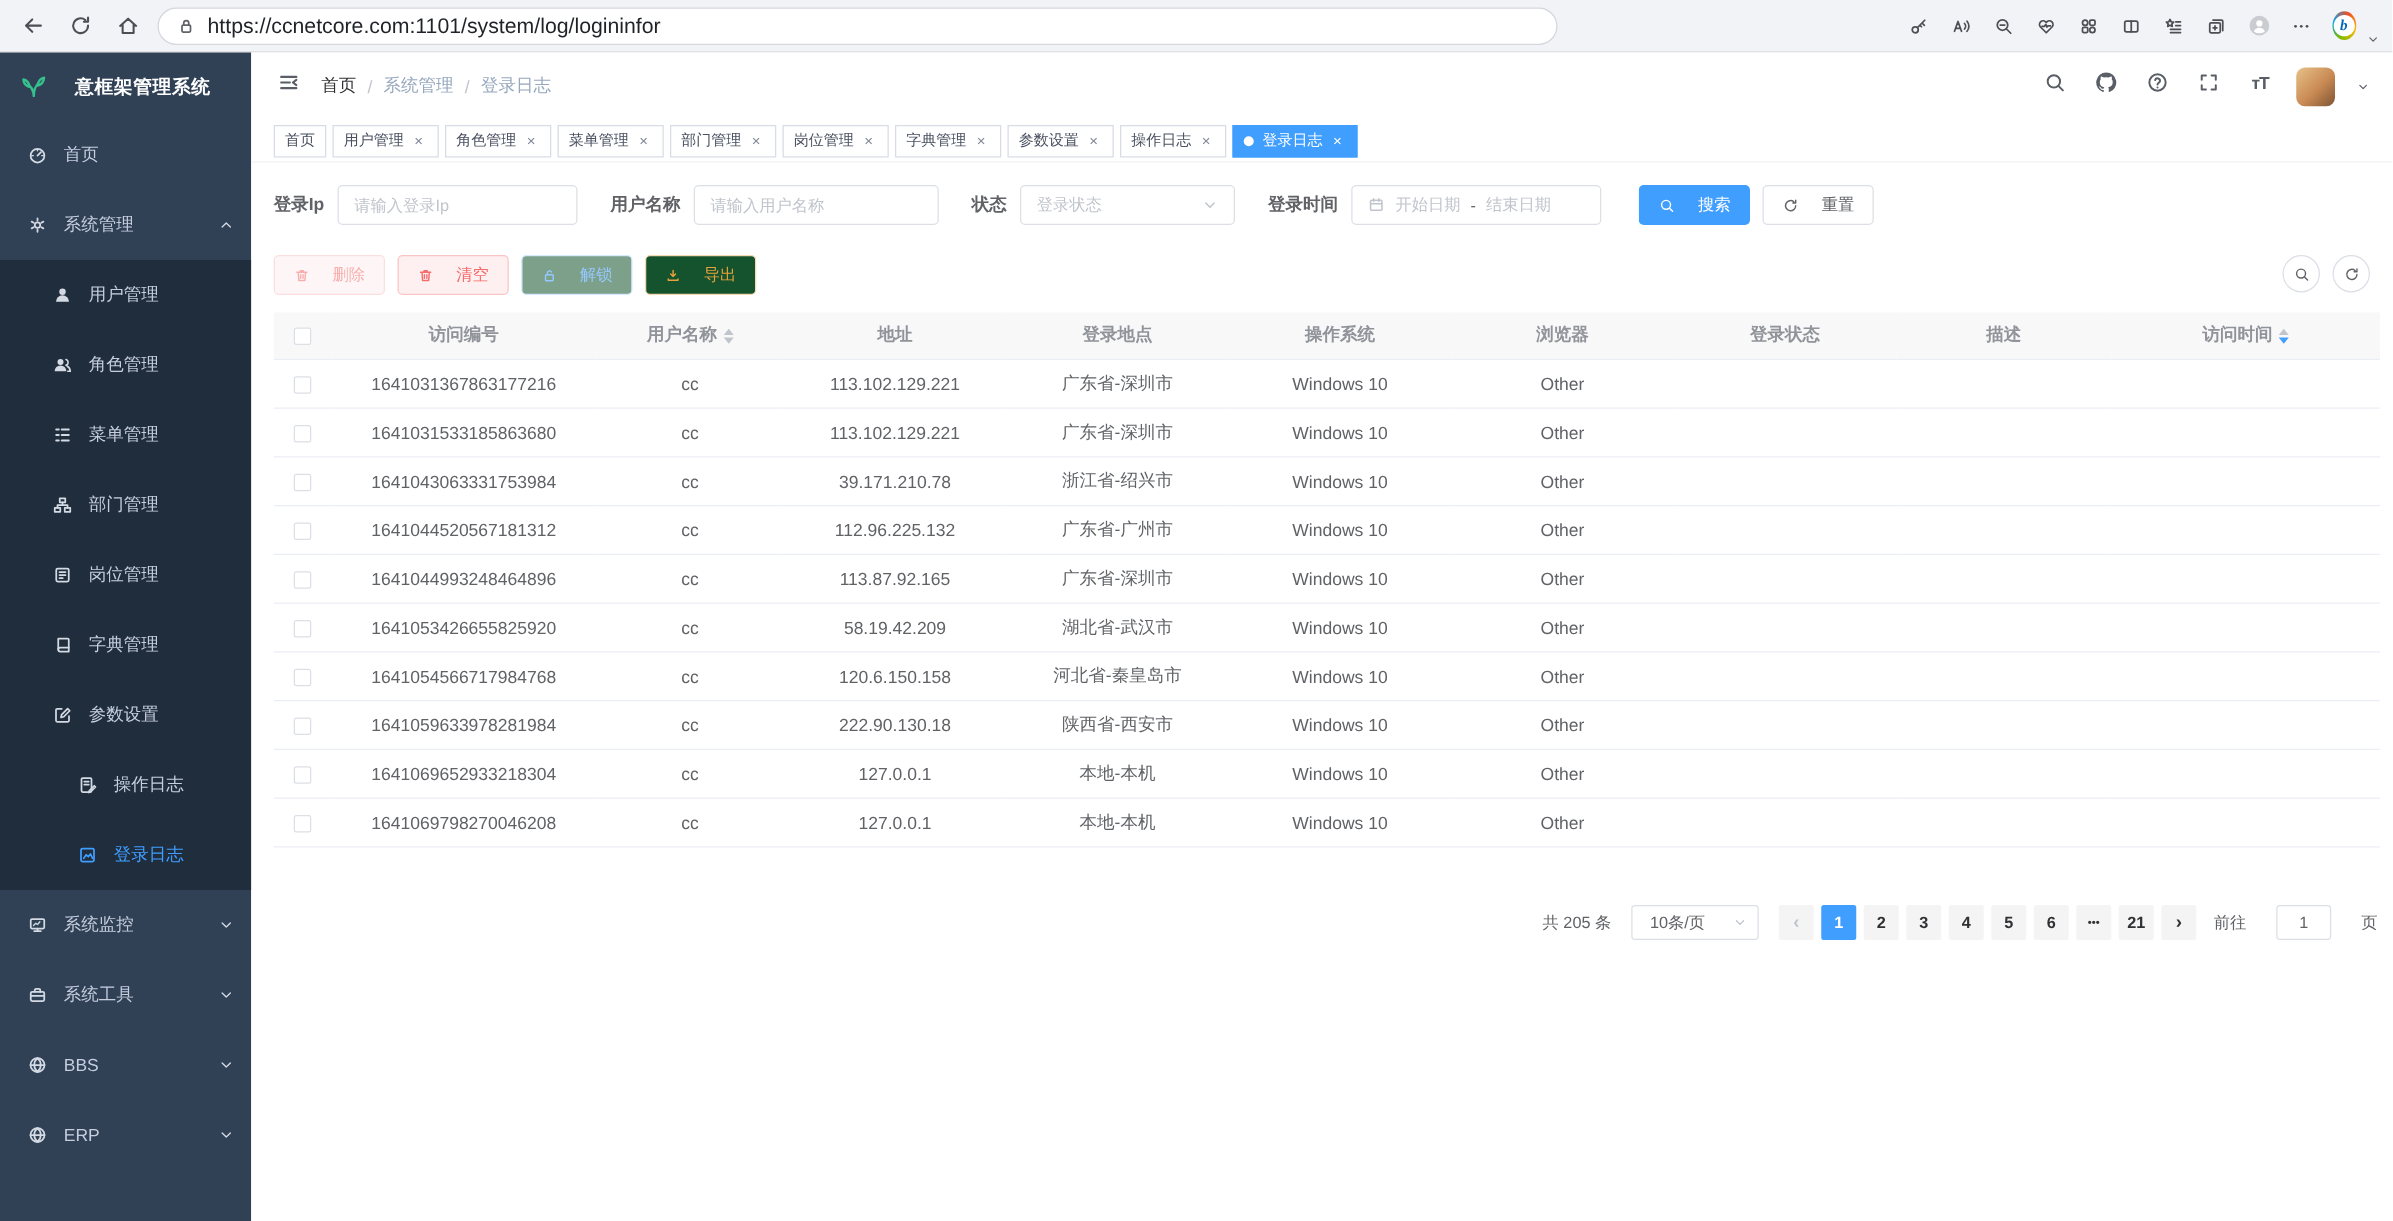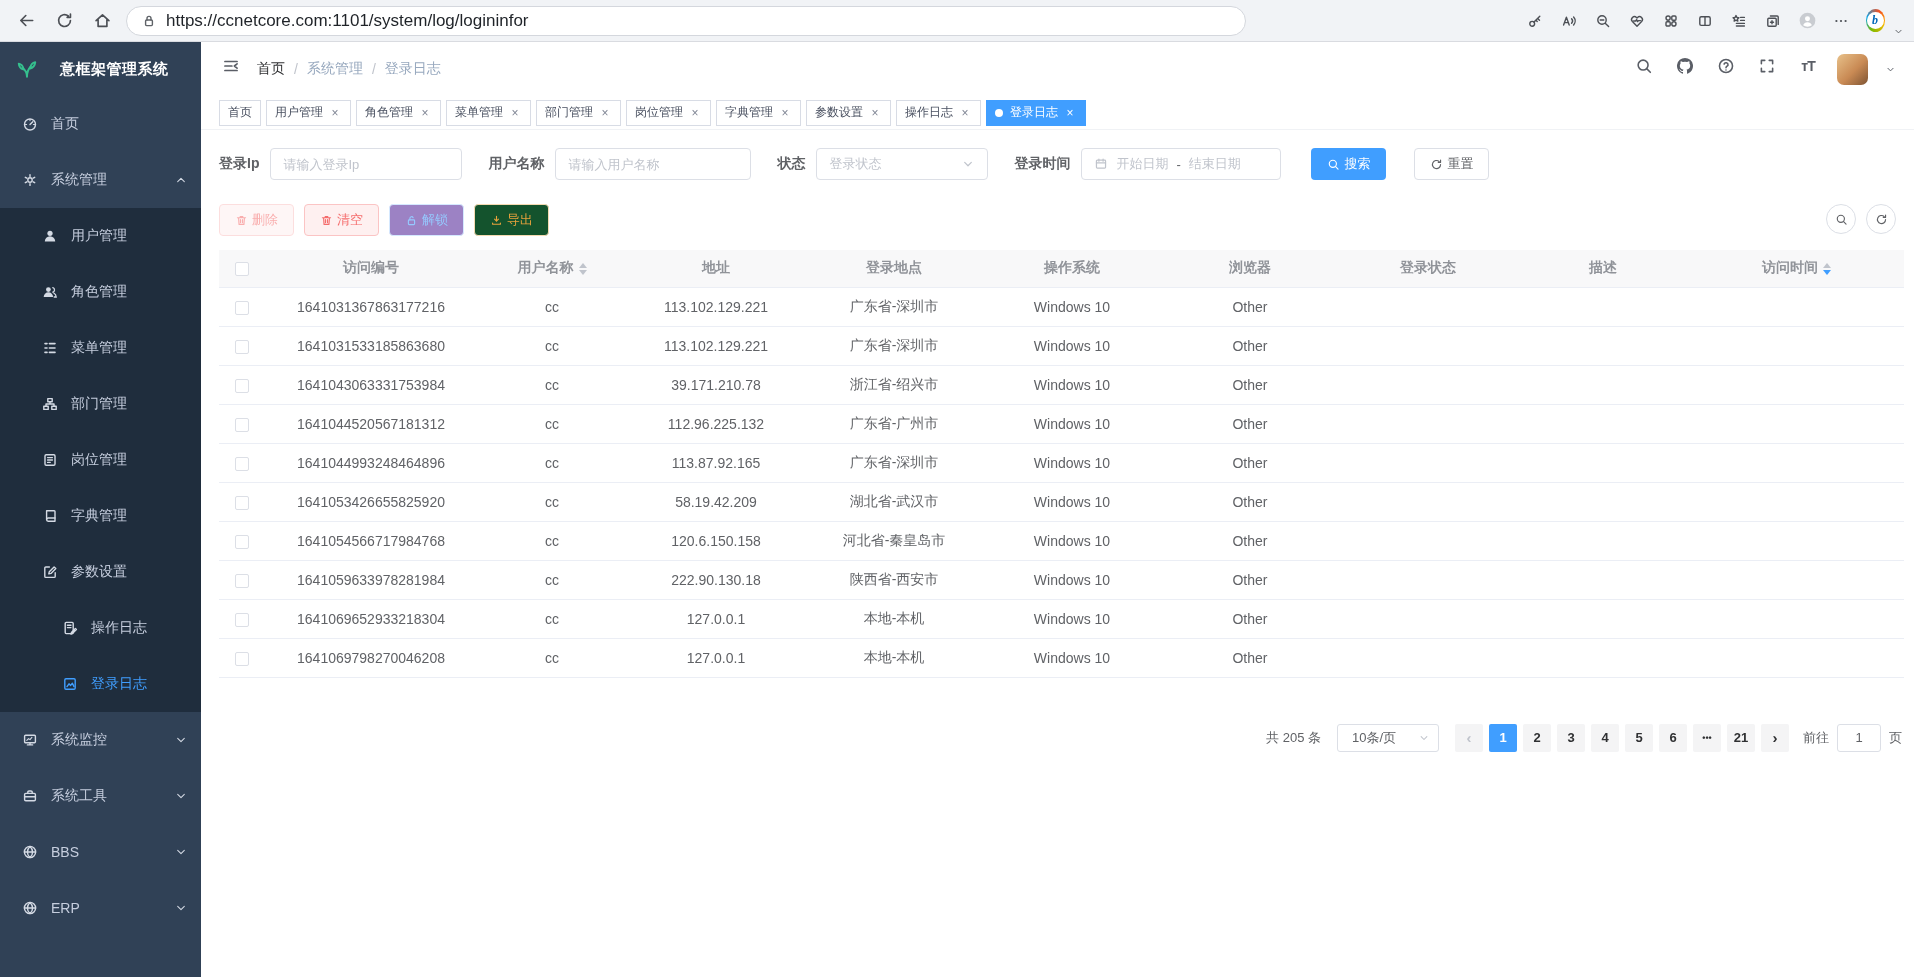--- a/index.html
+++ b/index.html
@@ -56,26 +56,26 @@
   .filters{display:flex;align-items:center;font-size:14px;color:#606266}
   .f-group{display:flex;align-items:center;margin-right:26px}
   .f-label{font-weight:700;margin-right:11px;white-space:nowrap}
   .inp{height:32px;border:1px solid #dcdfe6;border-radius:4px;background:#fff;display:flex;align-items:center;padding:0 12px;font-size:13px;color:#606266;gap:8px}
   .inp input{border:none;outline:none;width:100%;font-size:13px;color:#606266;font-family:inherit}
   .inp input::placeholder{color:#c0c4cc}
   .ph{color:#c0c4cc;white-space:nowrap}
   .w-ip{width:192px}.w-user{width:196px}.w-status{width:172px;justify-content:space-between;cursor:pointer}
   .w-date{width:200px;cursor:pointer}
   .inp .icon{color:#c0c4cc;width:14px;height:14px}
-  .btn{height:32px;border-radius:4px;border:1px solid transparent;display:inline-flex;align-items:center;gap:4px;padding:0 15px;font-size:13px;cursor:pointer;font-family:Liberation Sans, sans-serif;white-space:nowrap}
+  .btn{height:32px;border-radius:4px;border:1px solid transparent;display:inline-flex;align-items:center;gap:18px;padding:0 15px;font-size:13px;cursor:pointer;font-family:Liberation Sans, sans-serif;white-space:nowrap}
   .btn .icon{width:13px;height:13px}
   .btn-primary{background:#409EFF;color:#fff;margin-left:4px}
-  .btn-plain{background:#fff;border-color:#dcdfe6;color:#606266;margin-left:28px}
+  .btn-plain{background:#fff;border-color:#dcdfe6;color:#606266;margin-left:10px}
   .btn-danger-plain{background:#fef0f0;border-color:#fbc4c4;color:#f56c6c}
-  .btn-primary2-plain{background:#4c1d95;border-color:#b3d8ff;color:#409eff}
+  .btn-primary2-plain{background:#14532d;border-color:#b3d8ff;color:#409eff}
   .btn-warning-plain{background:#14532d;border-color:#f5dab1;color:#e6a23c}
   .btn.disabled{opacity:.55;cursor:not-allowed}
   .toolbar{display:flex;gap:10px;margin-top:24px}
   .tool-right{margin-left:auto;display:flex;gap:10px;margin-right:8px}
   .circle-btn{width:30px;height:30px;border-radius:50%;border:1px solid #dcdfe6;background:#fff;color:#606266;display:flex;align-items:center;justify-content:center;cursor:pointer}
   .circle-btn .icon{width:13px;height:13px}
   
   table{width:100%;border-collapse:collapse;table-layout:fixed;margin-top:14px;font-size:14px}
   th{height:37px;background:#f8f8f9;color:#909399;font-weight:700;border-bottom:1px solid #ebeef5;text-align:center;white-space:nowrap}
   td{height:39px;border-bottom:1px solid #ebeef5;color:#606266;text-align:center;white-space:nowrap;overflow:hidden}
@@ -87,21 +87,21 @@
   .carets .cd.act{border-top-color:#409EFF}
   
   .pagination{display:flex;align-items:center;justify-content:flex-end;margin-top:46px;font-size:13px;color:#606266;padding-right:2px}
   .page-size{width:102px;height:28px;border:1px solid #dcdfe6;border-radius:3px;display:flex;align-items:center;justify-content:space-between;padding:0 8px 0 14px;margin:0 16px;cursor:pointer;color:#606266}
   .page-size .icon{color:#c0c4cc;width:12px;height:12px}
   .pager{display:flex;align-items:center;gap:6px}
   .pg{min-width:28px;height:28px;padding:0 4px;border:none;border-radius:2px;background:#f4f4f5;color:#303133;font-size:13px;font-weight:600;display:flex;align-items:center;justify-content:center;cursor:pointer;font-family:inherit}
   .pg.active{background:#409EFF;color:#fff}
   .pg.prev{color:#c0c4cc;font-size:15px}
   .pg.next{font-size:15px}
-  .goto{display:flex;align-items:center;gap:8px;margin-left:14px}
+  .goto{display:flex;align-items:center;gap:24px;margin-left:14px}
   .goto-input{width:44px;height:28px;border:1px solid #dcdfe6;border-radius:3px;text-align:center;font-size:13px;color:#606266;outline:none;font-family:inherit}
 </style>
 </head>
 <body>
 
 <div class="chrome">
   <div id="chrome-left">
       <button class="chrome-btn">
         <span class="icon lg">
           <svg viewBox="0 0 16 16" fill="none" stroke="currentColor" stroke-width="1.4" stroke-linecap="round" stroke-linejoin="round">

